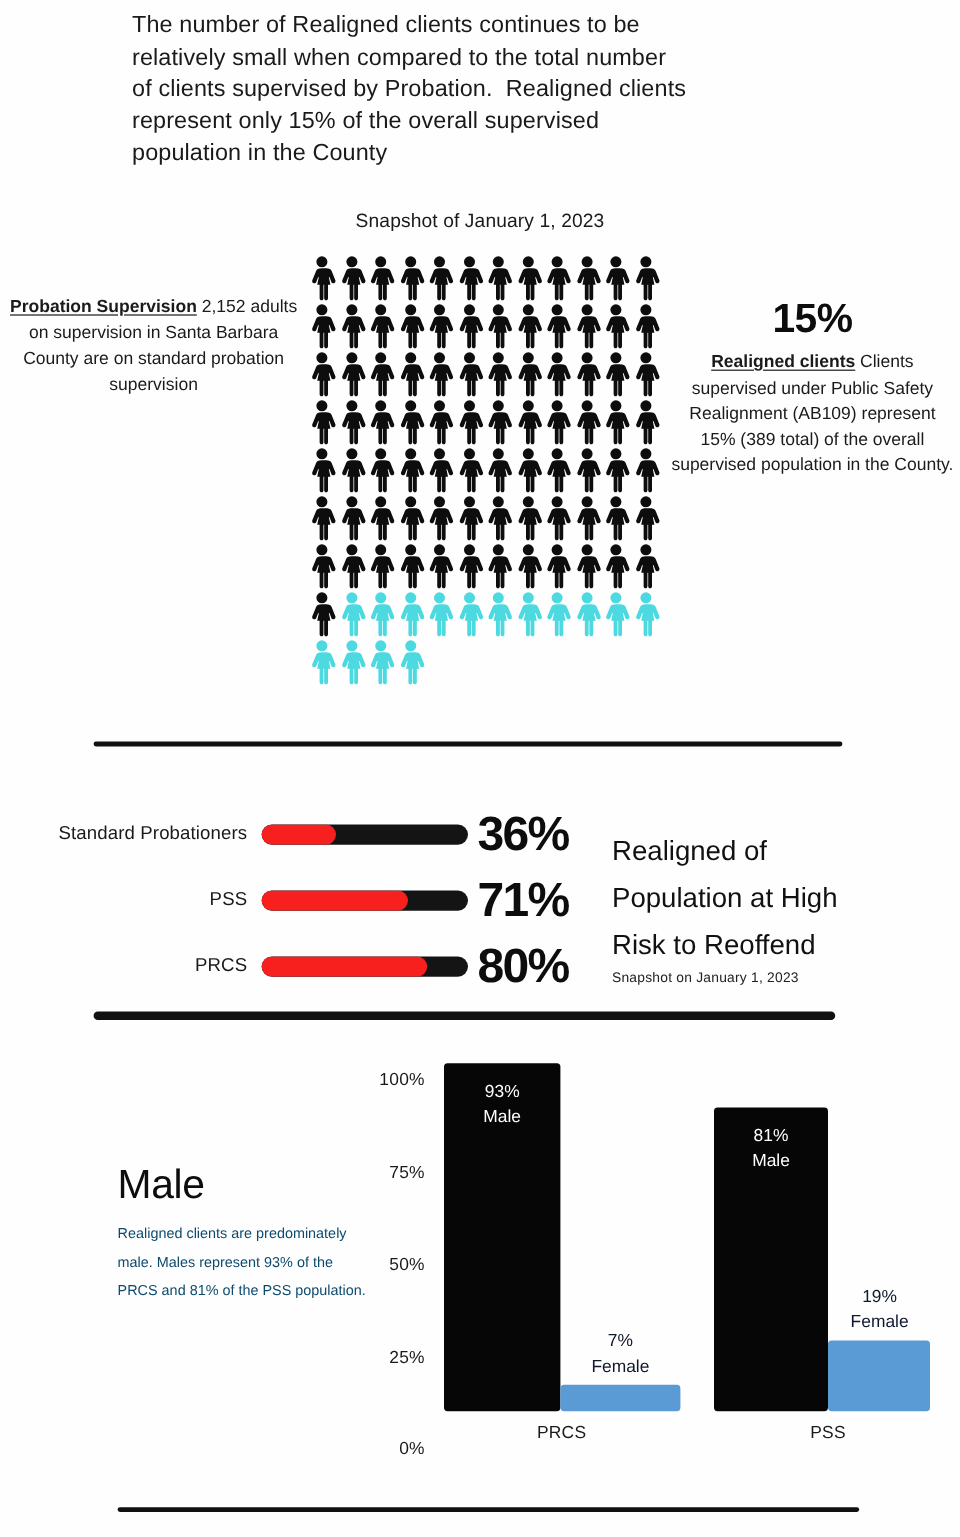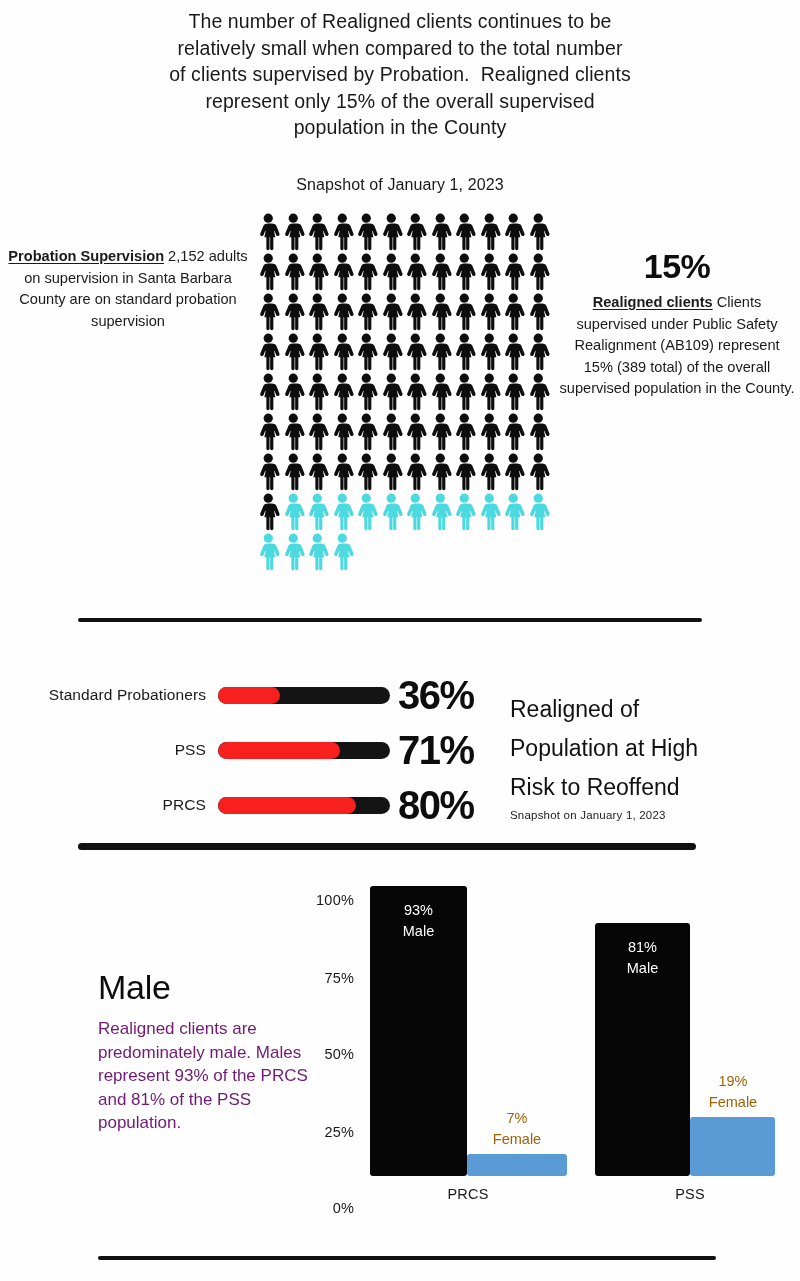--- a/index.html
+++ b/index.html
@@ -19,21 +19,20 @@
     height: 1281px;
     background: #fefefe;
   }
 
   
   .header {
     position: absolute;
     top: 8px;
     left: 110px;
     width: 580px;
-    text-align: center;
   }
   .header-line {
     font-size: 19.5px;
     line-height: 26.5px;
     color: #1a1a1a;
     letter-spacing: 0.1px;
     white-space: pre;
   }
   .snapshot-date {
     position: absolute;
@@ -175,21 +174,21 @@
   .gender-section { position: absolute; top: 860px; left: 0; width: 800px; height: 390px; }
 
   .gender-text { position: absolute; top: 105px; left: 98px; width: 215px; }
   .gender-heading {
     font-size: 34px;
     line-height: 44px;
     color: #0d0d0d;
     margin-bottom: 8px;
     letter-spacing: -0.3px;
   }
-  .gender-body { font-size: 17px; line-height: 23.5px; color: #701a75; }
+  .gender-body { font-size: 12px; line-height: 23.5px; color: #0c4a6e; }
 
   .chart { position: absolute; top: 0; left: 300px; width: 500px; height: 390px; }
 
   .y-tick {
     position: absolute;
     width: 54px;
     text-align: right;
     font-size: 14.5px;
     color: #1a1a1a;
     letter-spacing: 0.2px;
@@ -210,21 +209,21 @@
     width: 100%;
     text-align: center;
     color: #ffffff;
     font-size: 14.5px;
     line-height: 21px;
   }
   .bar-outer-label {
     position: absolute;
     width: 100px;
     text-align: center;
-    color: #a16207;
+    color: #0f172a;
     font-size: 14.5px;
     line-height: 21px;
   }
   .x-tick {
     position: absolute;
     bottom: 48px;
     width: 120px;
     text-align: center;
     font-size: 14.5px;
     color: #1a1a1a;

